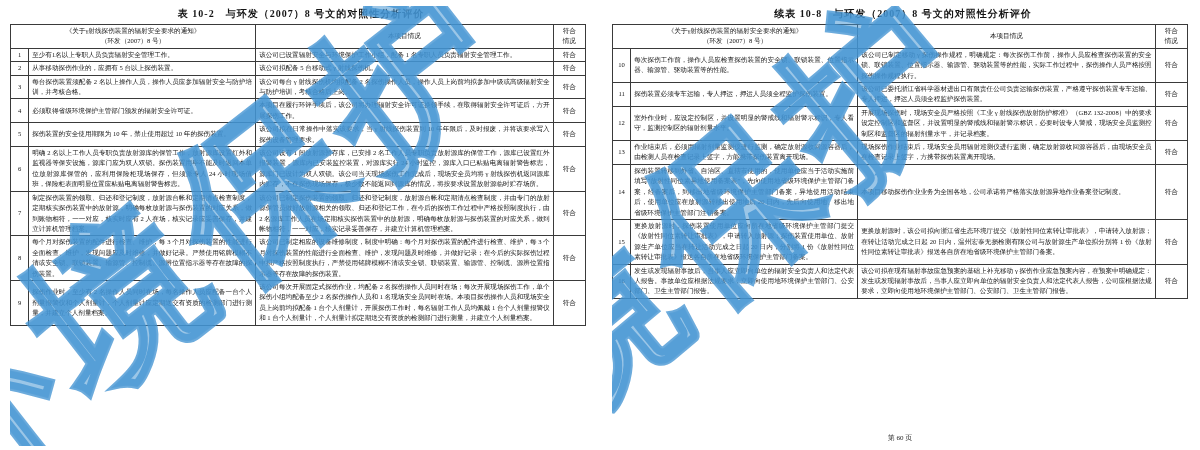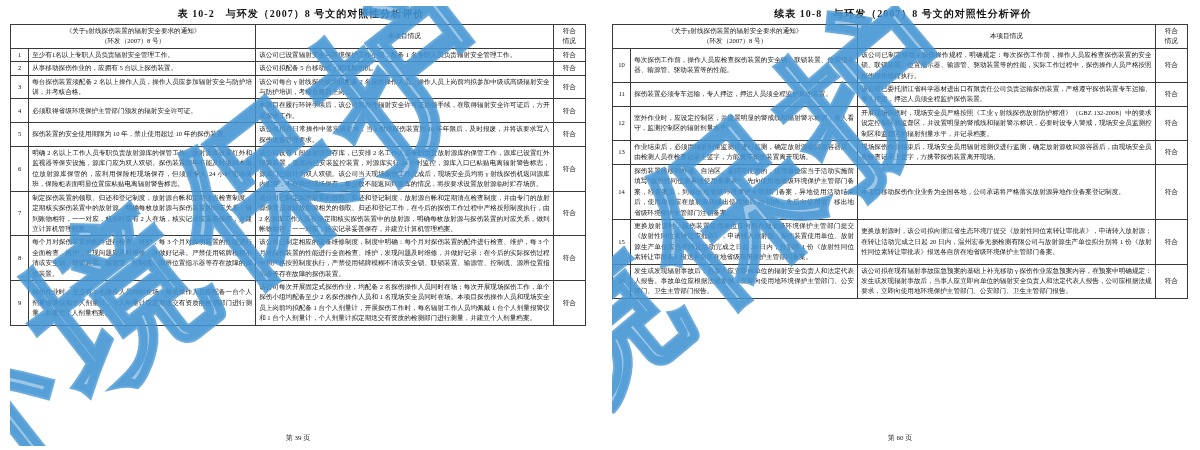--- a/index.html
+++ b/index.html
@@ -126,21 +126,20 @@
             <td class="status">符合</td>
           </tr>
           <tr>
             <td class="num">9</td>
             <td class="req">探伤作业时，至少有 2 名操作人员同时在场，每名操作人员应配备一台个人剂量报警仪和个人剂量计，个人剂量计应定期送交有资质的检测部门进行测量，并建立个人剂量档案。</td>
             <td class="sit">该公司每次开展固定式探伤作业，均配备 2 名探伤操作人员同时在场；每次开展现场探伤工作，单个探伤小组均配备至少 2 名探伤操作人员和 1 名现场安全员同时在场。本项目探伤操作人员和现场安全员上岗前均拟配备 1 台个人剂量计，开展探伤工作时，每名辐射工作人员均佩戴 1 台个人剂量报警仪和 1 台个人剂量计，个人剂量计拟定期送交有资质的检测部门进行测量，并建立个人剂量档案。</td>
             <td class="status">符合</td>
           </tr>
         </tbody>
     </table>
-    <div class="page-footer">第 39 页</div>
   </section>
 
   <section class="page page-right">
     <div class="watermark wm-right">环境保护</div>
     <div class="page-title">续表 10-8　与环发（2007）8 号文的对照性分析评价</div>
     <table class="cmp">
       <colgroup>
         <col class="c-num">
           <col class="c-req">
           <col class="c-sit">

